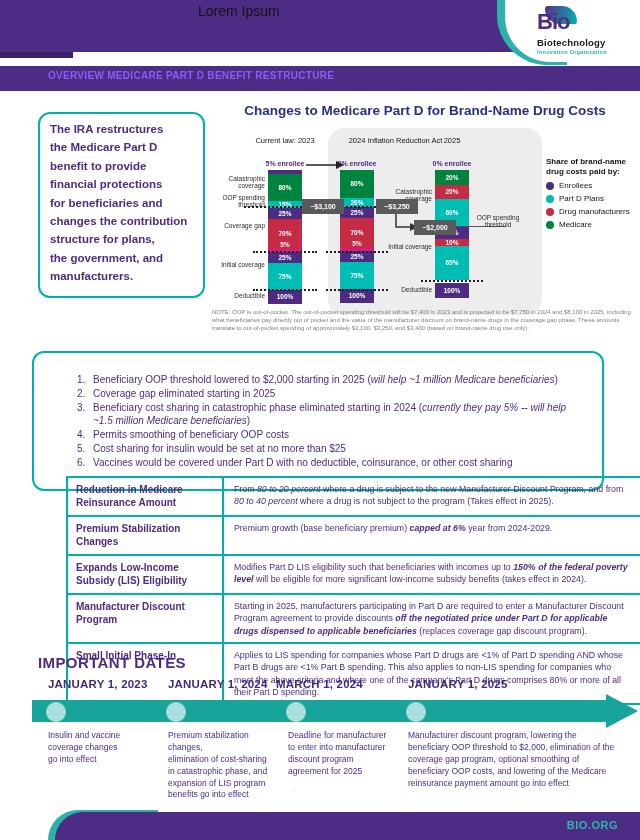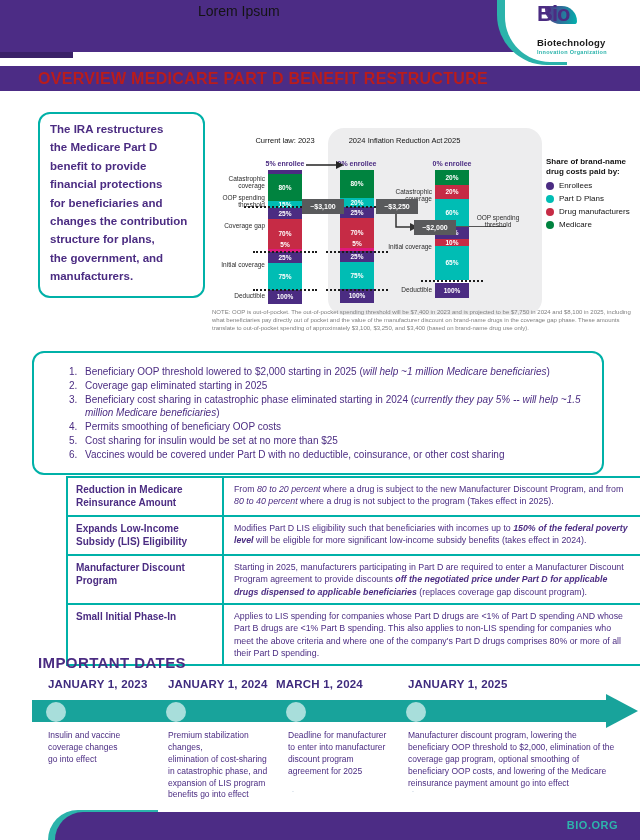--- a/index.html
+++ b/index.html
@@ -11,27 +11,27 @@
 
   
   #header-band{left:0;top:0;width:640px;height:52px;background:#4c2c85;z-index:1;}
   #header-notch{left:0;top:52px;width:73px;height:6px;background:#3a2168;z-index:1;}
   #overlay-text{left:198px;top:3px;color:#141414;font-size:14px;z-index:6;}
   #title-wrap{left:38px;top:7px;z-index:5;color:#fff;font-weight:bold;font-size:15.5px;line-height:1.22;letter-spacing:.2px;}
   #logo-teal-arc{left:497px;top:0;width:70px;height:65px;background:#2bb3ab;border-bottom-left-radius:50px;z-index:2;}
   #logo-card{left:505px;top:0;width:135px;height:62px;background:#fff;border-bottom-left-radius:45px;z-index:3;}
   #logo-leaf{left:40px;top:6px;width:32px;height:18px;background:linear-gradient(100deg,#5b2c87,#00b2ad);
              border-radius:3px 16px 3px 16px;}
-  #logo-bio{left:32px;top:1px;font-size:22px;font-weight:bold;color:#4b2c82;letter-spacing:-1px;z-index:2;}
+  #logo-bio{left:32px;top:9px;font-size:22px;font-weight:bold;color:#4b2c82;letter-spacing:-1px;z-index:2;}
   #logo-line1{left:32px;top:37px;font-size:9.5px;font-weight:bold;color:#1a1a1a;letter-spacing:.2px;}
   #logo-line2{left:32px;top:49px;font-size:5.5px;font-weight:bold;color:#2bb3ab;letter-spacing:.3px;}
 
   
   #section-bar{left:0;top:66px;width:640px;height:25px;background:#4c2c85;z-index:1;}
-  #section-bar-title{left:38px;top:70px;color:#b91c1c;font-weight:bold;font-size:16px;letter-spacing:.3px;z-index:2;}
+  #section-bar-title{left:48px;top:70px;color:#8b5cf6;font-weight:bold;font-size:10px;letter-spacing:.3px;z-index:2;}
 
   
   #intro-box{left:38px;top:112px;width:163px;height:182px;border:2.5px solid #00b1a8;border-radius:12px;background:#fff;}
   #intro-text{left:50px;top:120px;width:150px;color:#4b2c82;font-weight:bold;font-size:11.5px;line-height:1.6;white-space:pre-line;}
 
   
   #chart{left:210px;top:103px;width:430px;height:242px;}
   .c-title{left:0;top:0;width:430px;text-align:center;font-size:13.5px;font-weight:bold;color:#2b2d85;}
   .c-panel{left:118px;top:25px;width:214px;height:187px;background:#ededee;border-radius:16px;z-index:0;}
   .c-h{top:33px;width:100px;text-align:center;font-size:7.5px;color:#141414;z-index:2;}
@@ -64,21 +64,21 @@
   #legend-title{font-size:8px;font-weight:bold;color:#141414;line-height:1.25;white-space:pre-line;}
   .lg-row{display:flex;align-items:center;margin-top:4px;}
   .lg-dot{width:8px;height:8px;border-radius:50%;margin-right:5px;flex:none;}
   .lg-label{font-size:8px;color:#141414;}
   #chart-note{left:2px;top:206px;width:424px;font-size:6px;color:#7f7f7f;line-height:1.32;z-index:2;}
   .arrow-svg{z-index:4;}
   #arrow-1{left:96px;top:56px;} #arrow-2{left:180px;top:111px;}
 
   
   #key-box{left:32px;top:351px;width:572px;border:2px solid #00b1a8;border-radius:12px;background:#fff;padding:8px 12px 8px 8px;box-sizing:border-box;}
-  #key-points{margin:4px;padding-left:34px;color:#4b2c82;font-size:10px;line-height:1.3;}
+  #key-points{margin:12px;padding-left:34px;color:#4b2c82;font-size:10px;line-height:1.3;}
   #key-points li{margin:1px 0;padding-left:5px;}
 
   
   #policy-table{left:32px;top:476px;width:576px;border-collapse:collapse;margin-left:34px;}
   #policy-table td{border:2px solid #00b1a8;vertical-align:top;color:#4b2c82;}
   td.t-label{width:138px;font-weight:bold;font-size:10px;line-height:1.25;padding:6px 8px;}
   td.t-desc{font-size:8.8px;line-height:1.4;padding:5px 10px;}
 
   
   #dates-heading{left:38px;top:654px;font-size:15px;font-weight:bold;color:#4b2c82;letter-spacing:.4px;}
@@ -119,20 +119,21 @@
 the Medicare Part D
 benefit to provide
 financial protections
 for beneficiaries and
 changes the contribution
 structure for plans,
 the government, and
 manufacturers.</div>
 
 <div class="abs" id="chart">
+  <div class="abs c-title">Changes to Medicare Part D for Brand-Name Drug Costs</div>
   <div class="abs c-panel"></div>
 
   <div class="abs c-h" id="col-h-0">Current law: 2023</div>
   <div class="abs c-h" id="col-h-1">2024</div>
   <div class="abs c-h" id="ira-label">Inflation Reduction Act</div>
   <div class="abs c-h" id="col-h-2">2025</div>
 
   <div class="abs c-top" id="top-l-0">5% enrollee</div>
   <div class="abs c-top" id="top-l-1">0% enrollee</div>
   <div class="abs c-top" id="top-l-2">0% enrollee</div>
@@ -283,20 +284,24 @@
       <li>Cost sharing for insulin would be set at no more than $25</li>
       <li>Vaccines would be covered under Part D with no deductible, coinsurance, or other cost sharing</li>
     </ol>
 </div>
 
 <table class="abs" id="policy-table">
   <tbody id="policy-tbody">
       <tr>
         <td class="t-label">Reduction in Medicare Reinsurance Amount</td>
         <td class="t-desc">From <span class="it">80 to 20 percent</span> where a drug is subject to the new Manufacturer Discount Program, and from <span class="it">80 to 40 percent</span> where a drug is not subject to the program (Takes effect in 2025).</td>
+      </tr>
+      <tr>
+        <td class="t-label">Premium Stabilization Changes</td>
+        <td class="t-desc">Premium growth (base beneficiary premium) <span class="bi">capped at 6%</span> year from 2024-2029.</td>
       </tr>
       <tr>
         <td class="t-label">Expands Low-Income Subsidy (LIS) Eligibility</td>
         <td class="t-desc">Modifies Part D LIS eligibility such that beneficiaries with incomes up to <span class="bi">150% of the federal poverty level</span> will be eligible for more significant low-income subsidy benefits (takes effect in 2024).</td>
       </tr>
       <tr>
         <td class="t-label">Manufacturer Discount Program</td>
         <td class="t-desc">Starting in 2025, manufacturers participating in Part D are required to enter a Manufacturer Discount Program agreement to provide discounts <span class="bi">off the negotiated price under Part D for applicable drugs dispensed to applicable beneficiaries</span> (replaces coverage gap discount program).</td>
       </tr>
       <tr>

